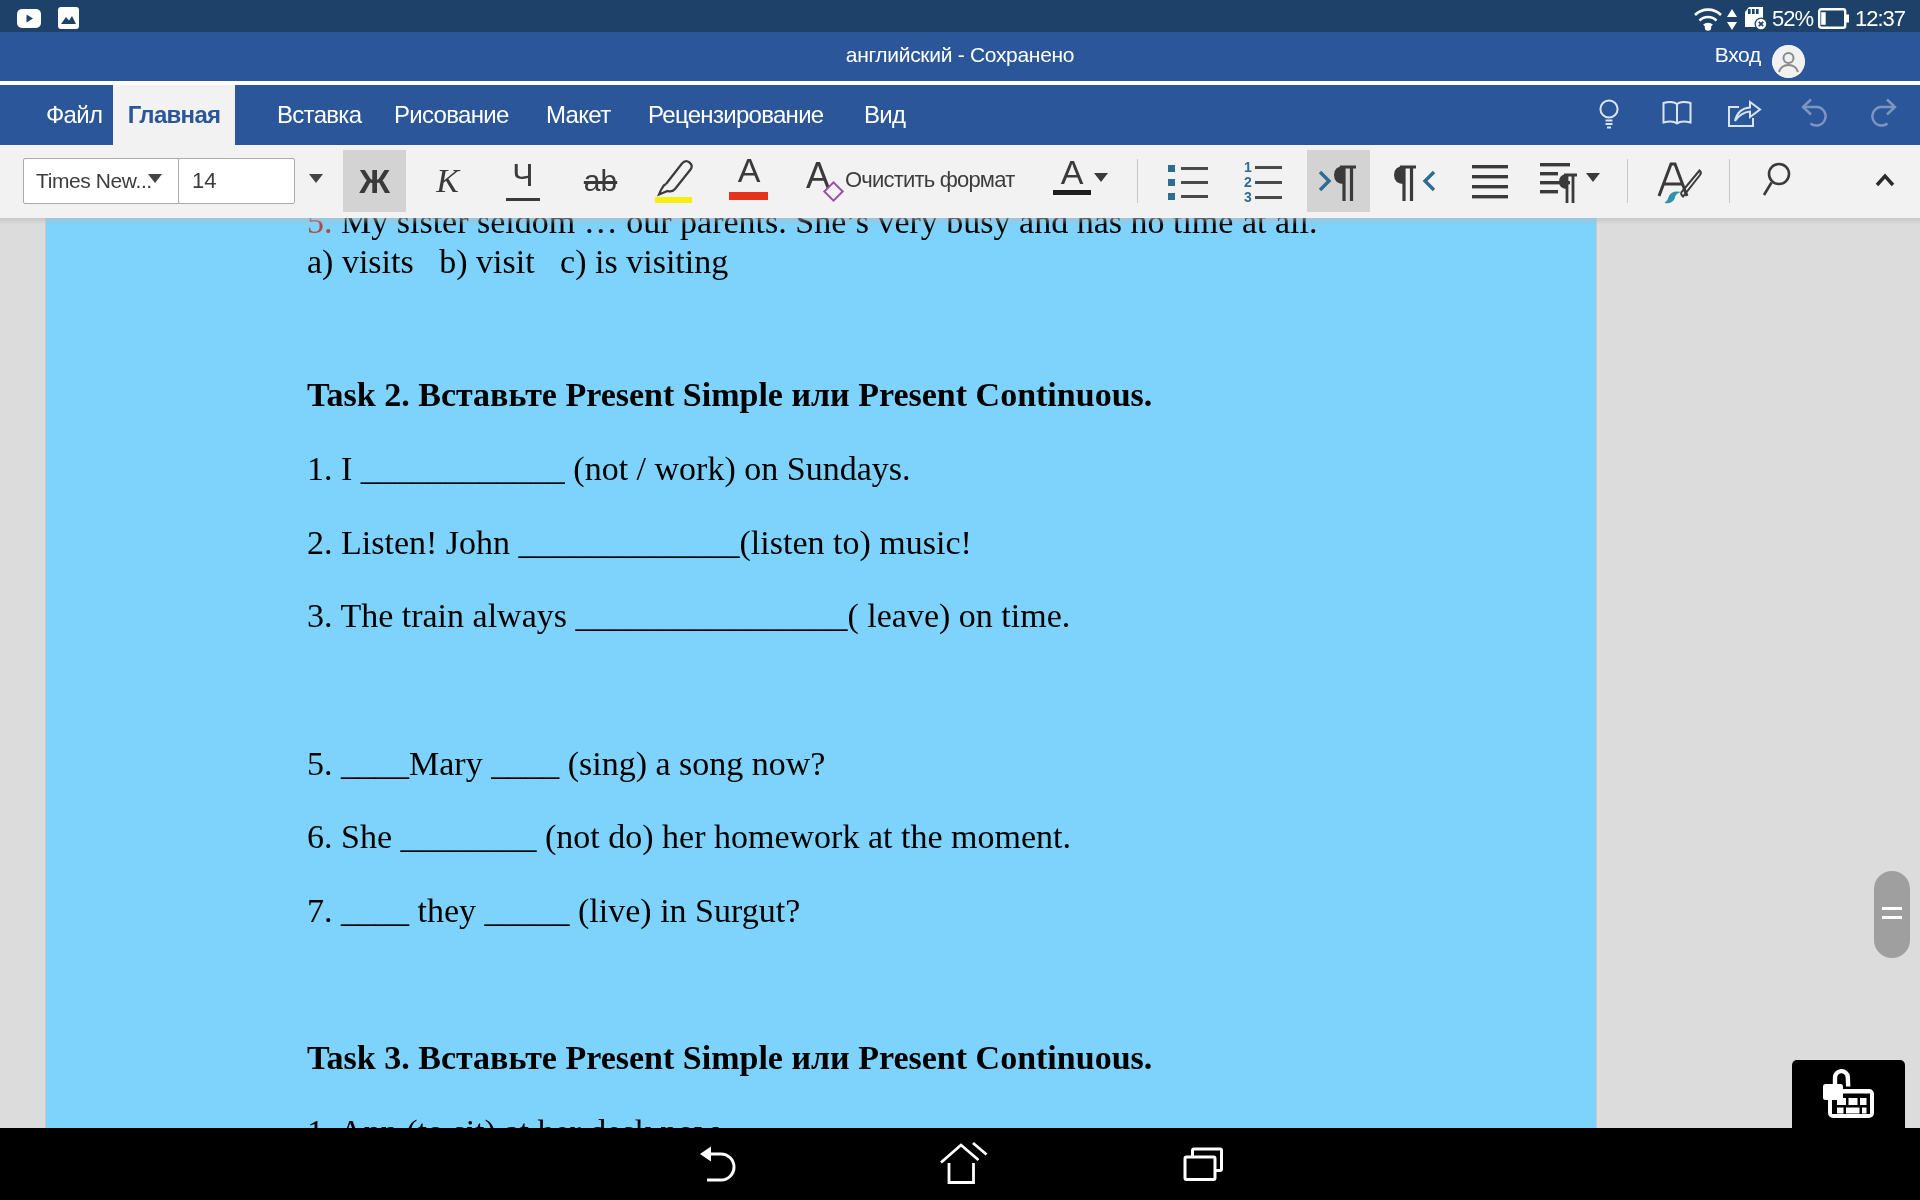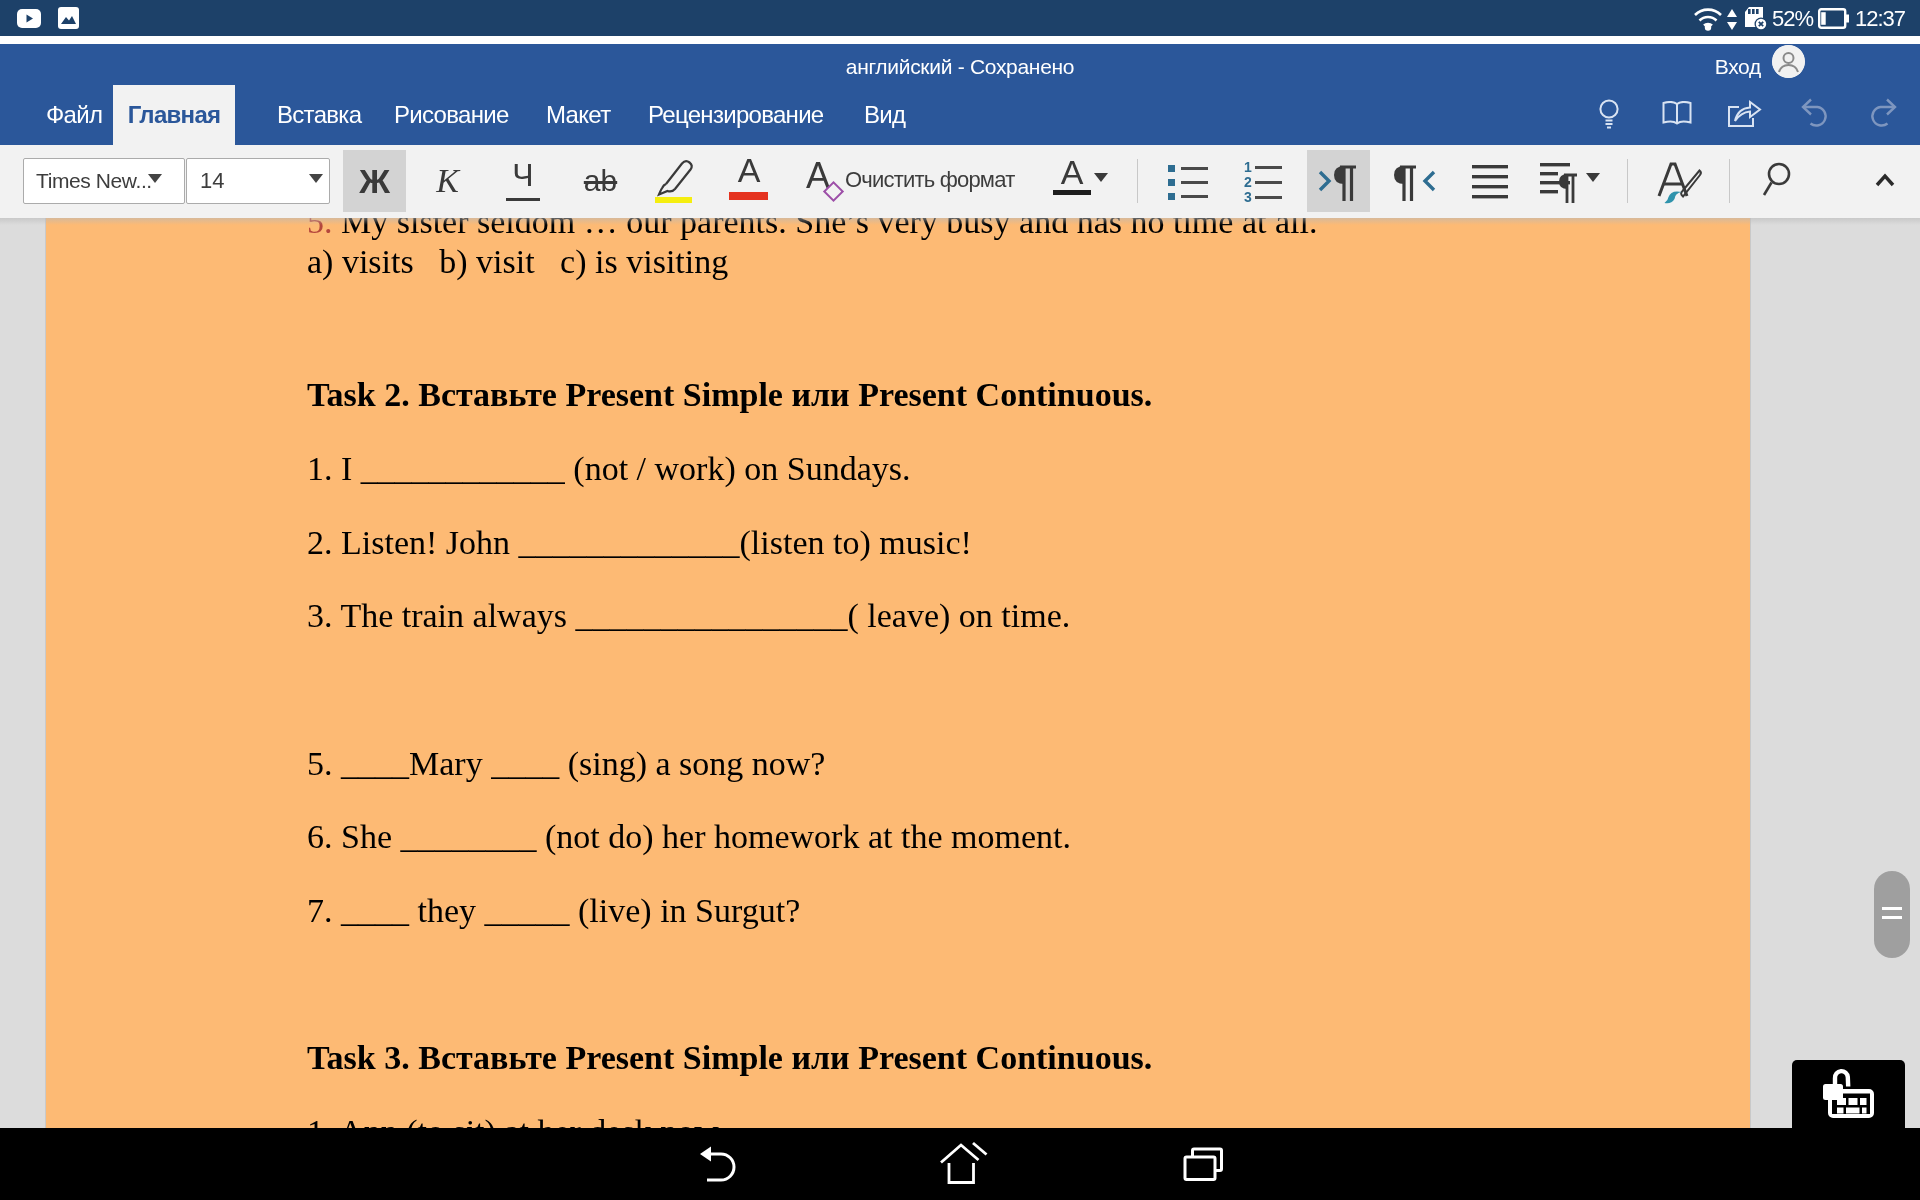--- a/index.html
+++ b/index.html
@@ -5,41 +5,41 @@
   * { margin:0; padding:0; box-sizing:border-box; }
   html,body { width:1920px; height:1200px; overflow:hidden; background:#fff; }
   body { font-family:"Liberation Sans", sans-serif; position:relative; }
   .abs { position:absolute; }
 
   
   #statusbar { position:absolute; left:0; top:0; width:1920px; height:36px; background:#1d4169; }
   #statusbar .t { position:absolute; color:#fff; font-size:22px; letter-spacing:-1px; top:6px; }
 
   
-  #titlebar { position:absolute; left:0; top:44px; width:1920px; height:49px; background:#2b579a; }
+  #titlebar { position:absolute; left:0; top:32px; width:1920px; height:49px; background:#2b579a; }
   #titletext { position:absolute; width:100%; text-align:center; top:11px; color:#fff; font-size:21px; letter-spacing:-0.3px; }
   #vhod { position:absolute; right:159px; top:11px; color:#fff; font-size:21px; letter-spacing:-0.3px; }
   #avatar { position:absolute; left:1772px; top:45px; width:33px; height:33px; border-radius:50%; background:#f1f1f1; overflow:hidden; }
 
   
   #tabrow { position:absolute; left:0; top:85px; width:1920px; height:60px; background:#2b579a; }
   .tab { position:absolute; top:0; height:60px; line-height:60px; color:#fff; font-size:24px; letter-spacing:-0.7px;margin-left:18px; }
   #activetab { position:absolute; left:113px; top:0; width:122px; height:60px; background:#f2f2f2; color:#2b579a; font-weight:bold; text-align:center; line-height:60px; font-size:24px; letter-spacing:-0.7px; }
 
   
   #toolbar { position:absolute; left:0; top:145px; width:1920px; height:73px; background:#f2f2f2; }
   .combo { position:absolute; top:13px; height:46px; background:#fff; border:1px solid #ababab; border-radius:2px; color:#3d3d3d; font-size:22px; }
   .cararrow { position:absolute; width:0; height:0; border-left:7px solid transparent; border-right:7px solid transparent; border-top:9px solid #444; top:29px; }
   .tbtn { position:absolute; top:5px; width:63px; height:62px; }
   .pressed { background:#d3d3d3; }
   .sep { position:absolute; top:14px; width:1px; height:44px; background:#c8c8c8; }
 
   
   #doc { position:absolute; left:0; top:218px; width:1920px; height:910px; background:#dcdcdc; overflow:hidden; }
-  #page { position:absolute; left:46px; top:0; width:1704px; height:910px; background:#fdba74; overflow:hidden; box-shadow:-1px 0 0 #c9c9c9, 1px 0 0 #c9c9c9; }
+  #page { position:absolute; left:46px; top:0; width:1550px; height:910px; background:#7dd3fc; overflow:hidden; box-shadow:-1px 0 0 #c9c9c9, 1px 0 0 #c9c9c9; }
   #topshadow { position:absolute; left:0; top:0; width:1920px; height:7px; background:linear-gradient(#b9b9b9,rgba(185,185,185,0)); opacity:.55; }
   .dl { position:absolute; white-space:pre; font-family:"Liberation Serif", serif; font-size:34px; line-height:40px; color:#000; }
   #thumb { position:absolute; left:1874px; top:653px; width:36px; height:87px; background:#9f9f9f; border-radius:18px; }
   #thumb:before { content:""; position:absolute; left:8px; top:36px; width:20px; height:3px; background:#fff; }
   #thumb:after  { content:""; position:absolute; left:8px; top:45px; width:20px; height:3px; background:#fff; }
 
   
   #kbd { position:absolute; left:1792px; top:1060px; width:113px; height:68px; background:#000; border-radius:5px 5px 0 0; }
 
   
@@ -146,21 +146,21 @@
       <path d="M26 9 H12.5 A 9.3 9.3 0 1 0 19.5 25.5"></path>
     </g>
   </svg>
 </div>
 
 <div id="toolbar">
   <div class="combo" style="left:12px; width:162px;margin-left:11px;">
       <span style="position:absolute;left:12px;top:10px;font-size:21px;letter-spacing:-0.4px;">Times New...</span>
     </div>
   <div class="cararrow" style="left:148px"></div>
-  <div class="combo" style="left:186px; width:144px;padding-left:36px;">
+  <div class="combo" style="left:178px; width:117px;padding-left:36px;">
       <span style="position:absolute;left:13px;top:9px;">14</span>
     </div>
   <div class="cararrow" style="left:309px"></div>
 
   <div class="tbtn pressed" style="left:343px"></div>
   <div class="abs" style="left:343px;top:5px;width:63px;height:62px;line-height:62px;text-align:center;font-weight:bold;font-size:34px;color:#3a3a3a;">Ж</div>
   <div class="abs" style="left:425px;top:5px;width:45px;height:62px;line-height:62px;text-align:center;font-style:italic;font-size:34px;font-family:'Liberation Serif',serif;color:#3a3a3a;">K</div>
   <div class="abs" style="left:500px;top:10px;width:46px;height:44px;line-height:40px;text-align:center;font-size:32px;color:#3a3a3a;">Ч</div>
     <div class="abs" style="left:506px;top:53px;width:34px;height:3px;background:#3a3a3a;"></div>
   <div class="abs" style="left:578px;top:5px;width:45px;height:62px;line-height:62px;text-align:center;font-size:30px;color:#3a3a3a;text-decoration:line-through;">ab</div>

